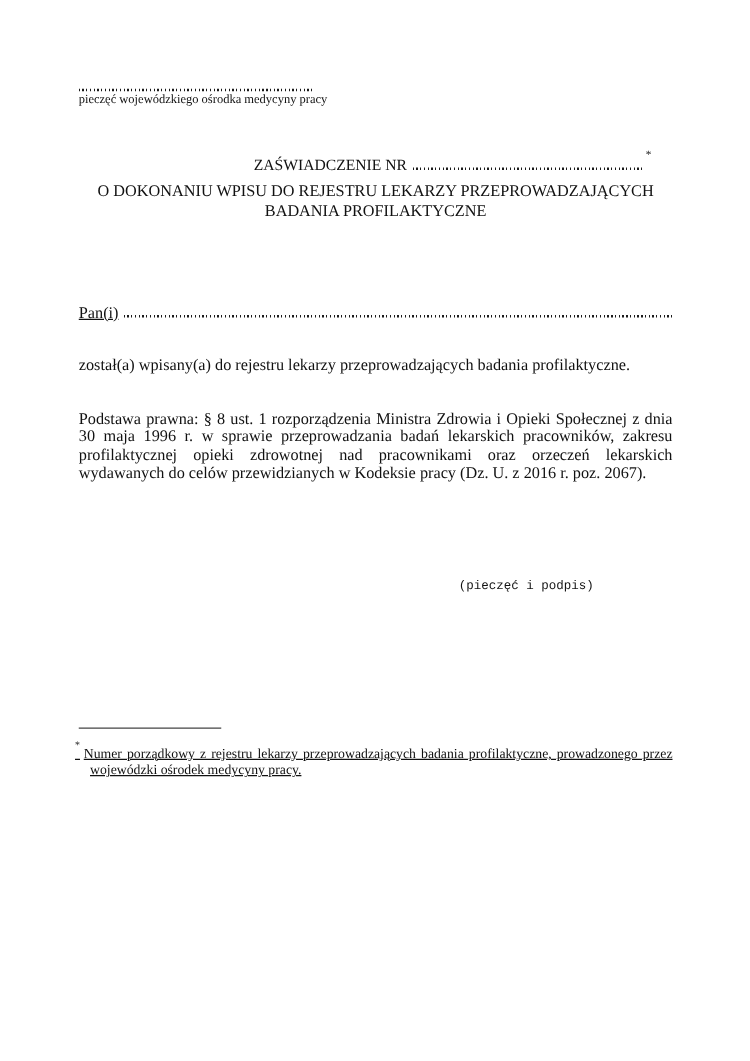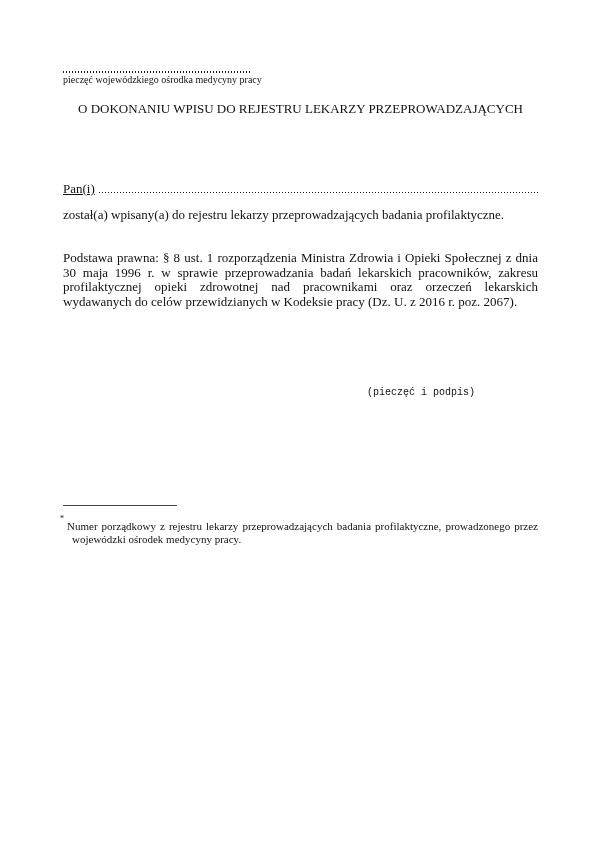--- a/index.html
+++ b/index.html
@@ -49,21 +49,21 @@
     margin-left: 4px;
     vertical-align: baseline;
   }
   .fn-sup {
     font-size: 9px;
     position: relative;
     top: -5px;
     margin-left: 1px;
   }
   .doc-subtitle {
-    margin-top: 15px;
+    margin-top: 5px;
     text-align: center;
     font-size: 13px;
     line-height: 16.5px;
   }
   .field-row {
     display: flex;
     align-items: flex-end;
     line-height: 15px;
   }
   .field-row .fill {
@@ -71,21 +71,21 @@
     margin-left: 4px;
     margin-bottom: 3px;
   }
   .row-name { margin-top: 64px; text-decoration: underline; }
   .under-caption {
     font-size: 10px;
     line-height: 12px;
     text-align: center;
   }
   .row-residence { margin-top: 3px; }
-  .statement { margin-top: 11px; }
+  .statement { margin-top: 27px; }
   .legal-basis {
     margin-top: 29px;
     text-align: justify;
     line-height: 14.5px;
   }
   .sig-caption {
     margin-top: 78px;
     margin-left: 278px;
     width: 160px;
     text-align: center;
@@ -98,38 +98,41 @@
     width: 114px;
     border-top: 1px solid #444444;
   }
   .footnote {
     margin-top: 10px;
     font-size: 11px;
     line-height: 13px;
     text-align: justify;
     padding-left: 9px;
     text-indent: -13px;
+    text-decoration: underline;
   }
   .footnote .fn-sup {
     font-size: 8px;
     top: -4px;
     margin-right: 3px;
   }
 </style>
 </head>
 <body>
 
 <div class="page">
 
   <div class="stamp-line dotleader"></div>
   <div class="stamp-caption">pieczęć wojewódzkiego ośrodka medycyny pracy</div>
 
+  <div class="doc-title"><span>ZAŚWIADCZENIE NR</span><span class="title-leader dotleader"></span><sup class="fn-sup">*</sup></div>
 
   <div class="doc-subtitle">
     <div>O DOKONANIU WPISU DO REJESTRU LEKARZY PRZEPROWADZAJĄCYCH</div>
+    <div>BADANIA PROFILAKTYCZNE</div>
   </div>
 
   <div class="field-row row-name">
     <span class="field-label">Pan(i)</span>
     <span class="fill dotleader"></span>
   </div>
 
 
   <div class="statement">został(a) wpisany(a) do rejestru lekarzy przeprowadzających badania profilaktyczne.</div>
 

